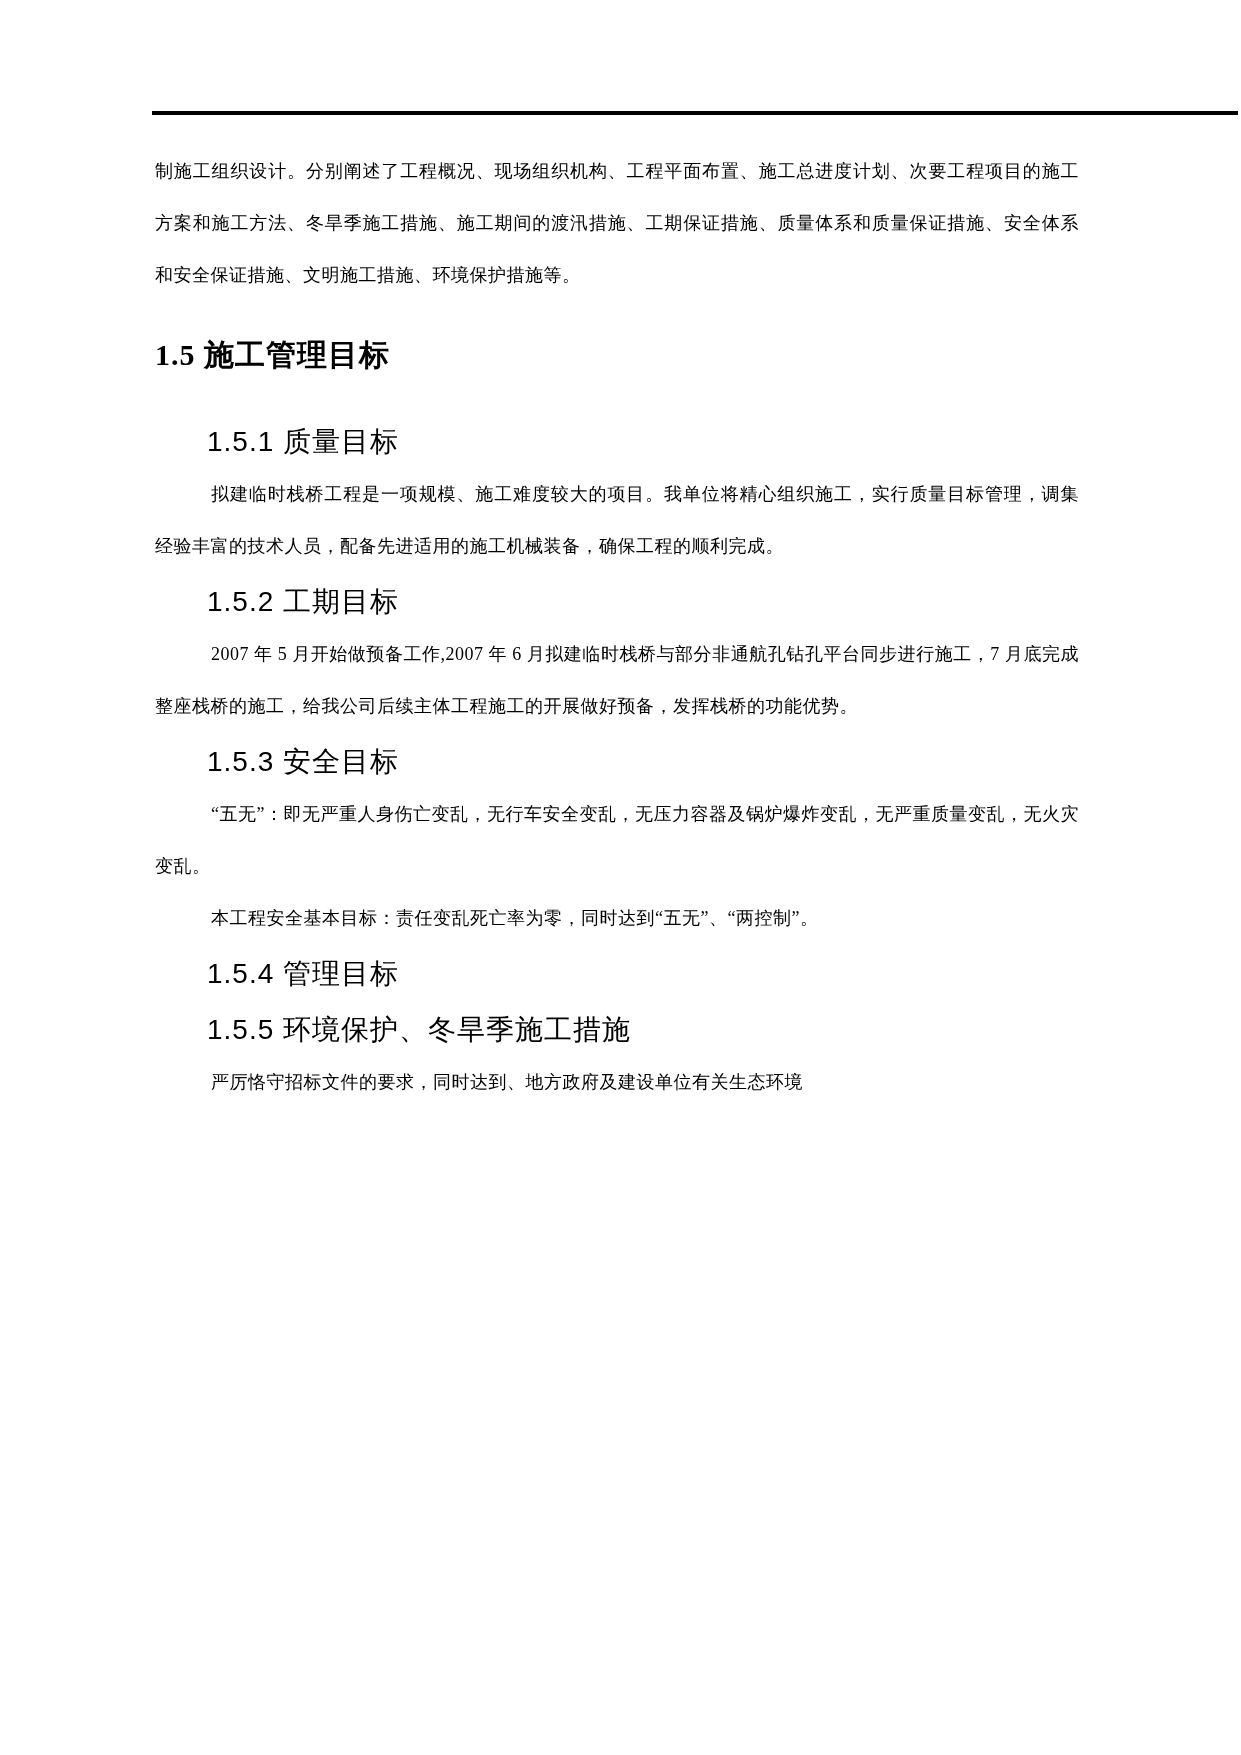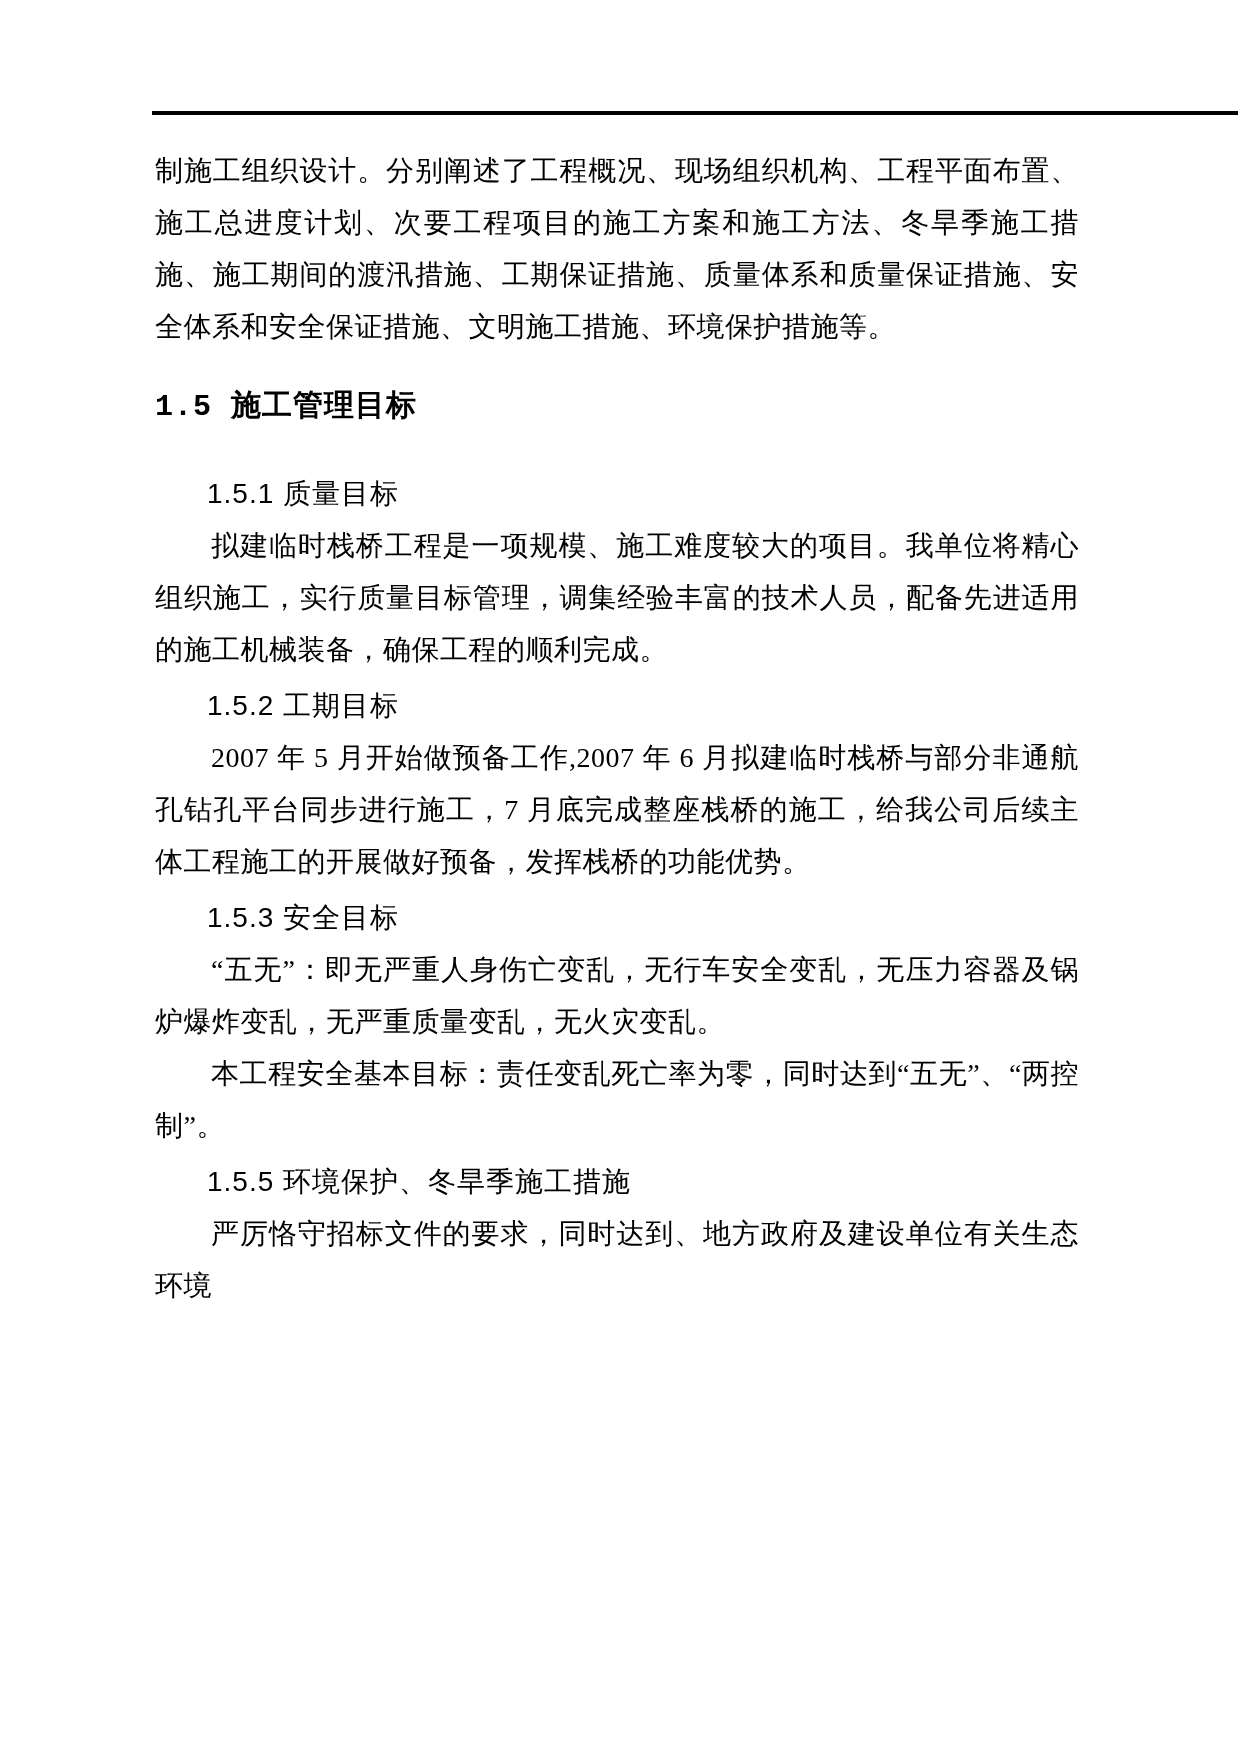--- a/index.html
+++ b/index.html
@@ -25,36 +25,36 @@
   }
   .content {
     position: absolute;
     left: 155px;
     top: 0;
     width: 924px;
   }
   .para {
     margin: 0;
     font-family: "Liberation Serif", "DejaVu Serif", serif;
-    font-size: 28px;
+    font-size: 18px;
     line-height: 52px;
     text-align: justify;
     text-justify: inter-ideograph;
     letter-spacing: 0.5px;
     color: #000000;
   }
   .para.indent {
     text-indent: 56px;
   }
   .para.first {
     margin-top: 145px;
   }
   .h1 {
     margin: 28px 0 35px 0;
-    font-family: Liberation Mono, monospace;
+    font-family: Liberation Serif, serif;
     font-weight: bold;
     font-size: 30px;
     line-height: 52px;
     letter-spacing: 1px;
     color: #000000;
   }
   .h2 {
     margin: 4px 0 0 0;
     padding-left: 52px;
     font-family: "Liberation Sans", "DejaVu Sans", sans-serif;
@@ -73,16 +73,17 @@
   <div class="content">
     <p class="para first">制施工组织设计。分别阐述了工程概况、现场组织机构、工程平面布置、施工总进度计划、次要工程项目的施工方案和施工方法、冬旱季施工措施、施工期间的渡汛措施、工期保证措施、质量体系和质量保证措施、安全体系和安全保证措施、文明施工措施、环境保护措施等。</p>
     <h1 class="h1">1.5 施工管理目标</h1>
     <h2 class="h2">1.5.1 质量目标</h2>
     <p class="para indent">拟建临时栈桥工程是一项规模、施工难度较大的项目。我单位将精心组织施工，实行质量目标管理，调集经验丰富的技术人员，配备先进适用的施工机械装备，确保工程的顺利完成。</p>
     <h2 class="h2">1.5.2 工期目标</h2>
     <p class="para indent">2007 年 5 月开始做预备工作,2007 年 6 月拟建临时栈桥与部分非通航孔钻孔平台同步进行施工，7 月底完成整座栈桥的施工，给我公司后续主体工程施工的开展做好预备，发挥栈桥的功能优势。</p>
     <h2 class="h2">1.5.3 安全目标</h2>
     <p class="para indent">“五无”：即无严重人身伤亡变乱，无行车安全变乱，无压力容器及锅炉爆炸变乱，无严重质量变乱，无火灾变乱。</p>
     <p class="para indent">本工程安全基本目标：责任变乱死亡率为零，同时达到“五无”、“两控制”。</p>
+    <h2 class="h2">1.5.4 管理目标</h2>
     <h2 class="h2">1.5.5 环境保护、冬旱季施工措施</h2>
     <p class="para indent">严厉恪守招标文件的要求，同时达到、地方政府及建设单位有关生态环境</p>
   </div>
 </div>
 
 </body></html>

